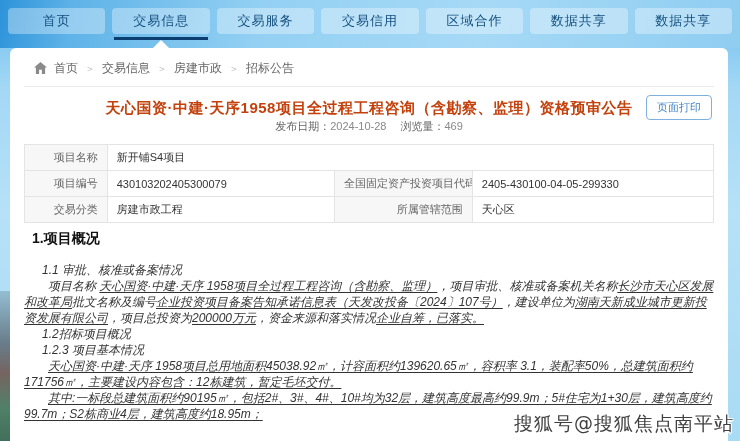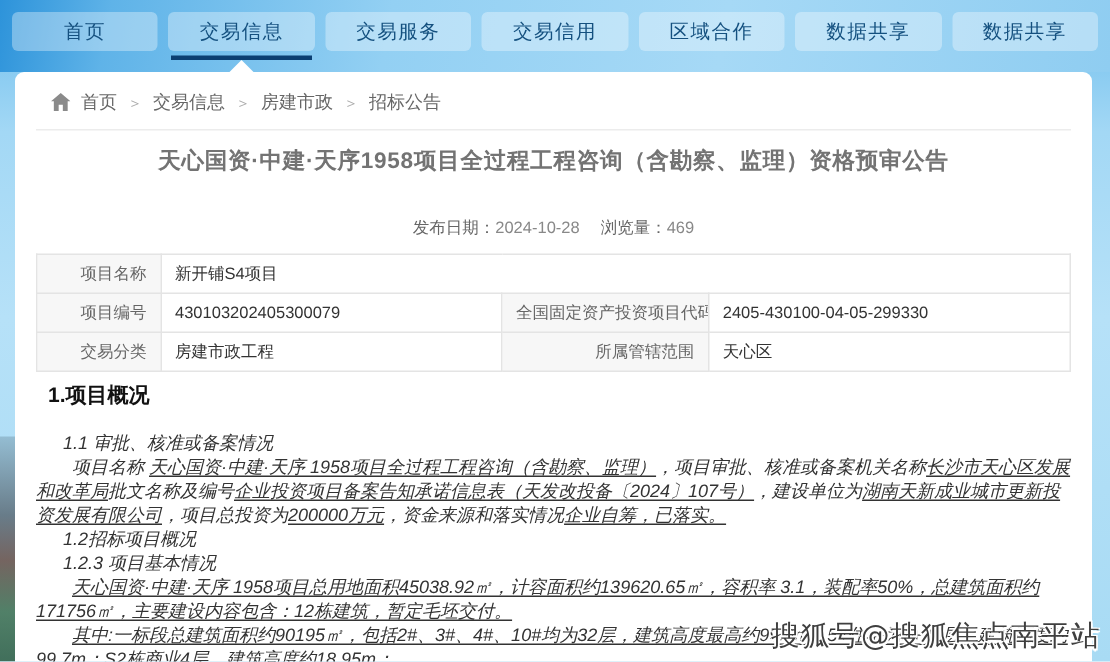--- a/index.html
+++ b/index.html
@@ -42,28 +42,28 @@
   .crumbs {
     display:flex; align-items:center; gap:7px; font-size:12px; color:#666;
     padding:5px 10px 9px 10px; border-bottom:1px solid #ececec;
   }
   .crumbs .sep { color:#aaa; font-size:10px; }
   .crumb { cursor:pointer; }
   .home-icon { display:inline-flex; margin-top:-2px; }
   .title-row { position:relative; margin-top:11px; }
   h1 {
     margin:0 64px; text-align:center; font-size:15px; font-weight:bold;
-    color:#737373; letter-spacing:0.5px; line-height:19px;
+    color:#c2410c; letter-spacing:0.5px; line-height:19px;
   }
   .print-btn {
     position:absolute; right:2px; top:-3px; font-size:11px; color:#4285c8;
     border:1px solid #7fb0e0; background:#fff; border-radius:4px;
     padding:4px 10px; cursor:pointer;
   }
-  .meta { text-align:center; font-size:11px; color:#888; margin-top:27px; }
+  .meta { text-align:center; font-size:11px; color:#888; margin-top:2px; }
   .meta b { font-weight:normal; color:#666; }
   .meta .gap { display:inline-block; width:14px; }
   table.info {
     width:100%; border-collapse:collapse; margin-top:10px; font-size:11px;
     table-layout:fixed;
   }
   table.info td { border:1px solid #e4e4e4; padding:5px 9px; height:13px; overflow:hidden; white-space:nowrap; }
   td.lbl { background:#f7f7f7; color:#666; text-align:right; }
   td.val { color:#333; }
   col.c1 { width:12%; } col.c2 { width:33%; } col.c3 { width:20%; } col.c4 { width:35%; }
@@ -109,20 +109,21 @@
     <span class="sep">＞</span>
     <span class="crumb">交易信息</span>
     <span class="sep">＞</span>
     <span class="crumb">房建市政</span>
     <span class="sep">＞</span>
     <span class="crumb">招标公告</span>
   </div>
 
   <div class="title-row">
     <h1>天心国资·中建·天序1958项目全过程工程咨询（含勘察、监理）资格预审公告</h1>
+    <button class="print-btn">页面打印</button>
   </div>
 
   <div class="meta">
     <b>发布日期：</b><span>2024-10-28</span><span class="gap"></span><b>浏览量：</b><span>469</span>
   </div>
 
   <table class="info">
     <colgroup>
         <col class="c1">
         <col class="c2">

